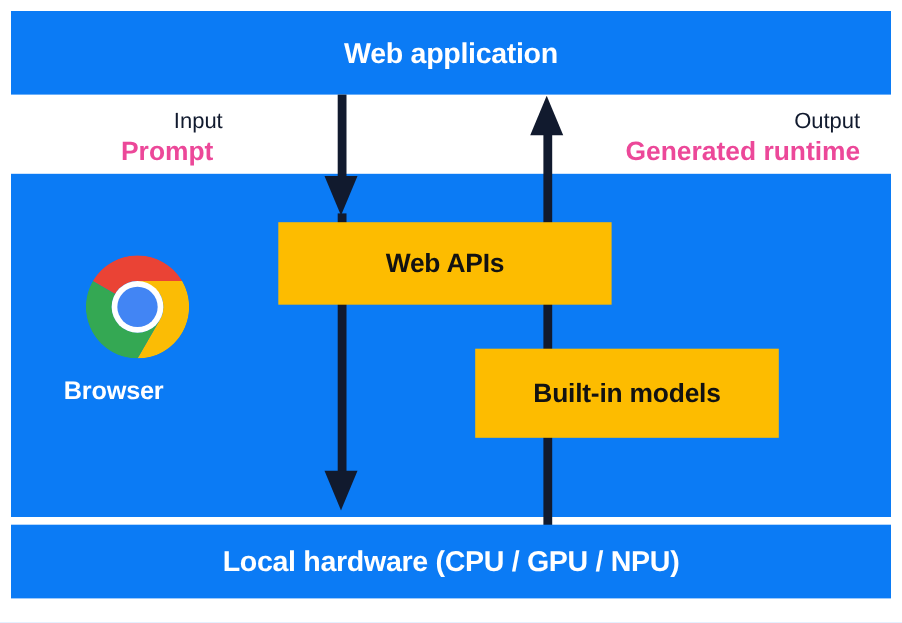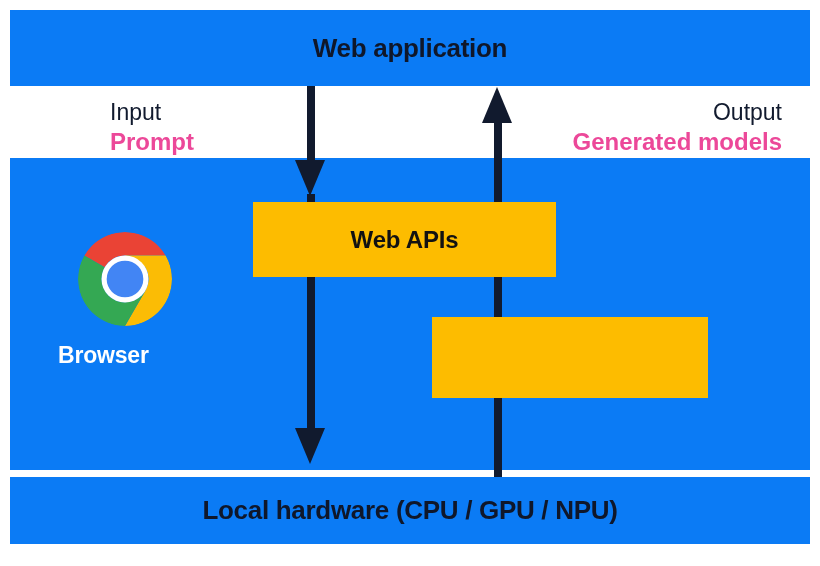--- a/index.html
+++ b/index.html
@@ -20,42 +20,43 @@
 
   
   .band {
     position: absolute;
     background: #0b7bf5;
     display: flex;
     align-items: center;
     justify-content: center;
   }
   .band-label {
-    color: #0f172a;
+    color: #ffffff;
     font-size: 26px;
     font-weight: bold;
     letter-spacing: -0.3px;
     white-space: nowrap;
   }
 
   #band-web-application { left: 10px; top: 10px; width: 800px; height: 76px; }
   #band-browser         { left: 10px; top: 158px; width: 800px; height: 312px; }
   #band-local-hardware  { left: 10px; top: 477px; width: 800px; height: 67px; }
 
   
   .flow-label {
     position: absolute;
     line-height: 1.25;
     color: #111a2e;
   }
   .flow-kicker {
-    font-size: 23px;
+    font-size: 20px;
     font-weight: normal;
     color: #111a2e;
     display: block;
+    margin-left: 48px;
   }
   .flow-title {
     font-size: 24px;
     font-weight: bold;
     color: #ec4899;
     display: block;
     white-space: nowrap;
   }
   #flow-input  { left: 110px; top: 98px; text-align: left; }
   #flow-output { right: 38px; top: 98px; text-align: right; }
@@ -140,21 +141,21 @@
     <span class="band-label">Web application</span>
   </div>
 
   <div class="flow-label" id="flow-input">
     <span class="flow-kicker">Input</span>
     <span class="flow-title">Prompt</span>
   </div>
 
   <div class="flow-label" id="flow-output">
     <span class="flow-kicker">Output</span>
-    <span class="flow-title">Generated models</span>
+    <span class="flow-title">Generated runtime</span>
   </div>
 
   <div class="band" id="band-browser"></div>
 
   <div id="browser-group">
     <svg id="chrome-icon" width="94" height="94" viewBox="0 0 100 100">
       <defs>
         <clipPath id="clipCircle">
             <circle cx="50" cy="50" r="50"></circle>
           </clipPath>
@@ -181,21 +182,21 @@
 
   <div class="arrow-head" id="arrow-up-head"></div>
   <div class="arrow-shaft" id="arrow-up-shaft"></div>
 
   <div class="yellow-box" id="box-web-apis">
     <span class="yellow-label">Web APIs</span>
   </div>
 
   <div class="yellow-box" id="box-builtin-models">
     <span class="yellow-label">
-      <br>
+      <span>Built-in models</span><br>
     </span>
   </div>
 
   <div class="band" id="band-local-hardware">
     <span class="band-label">Local hardware (CPU / GPU / NPU)</span>
   </div>
 
 </div>
 
 </body></html>

